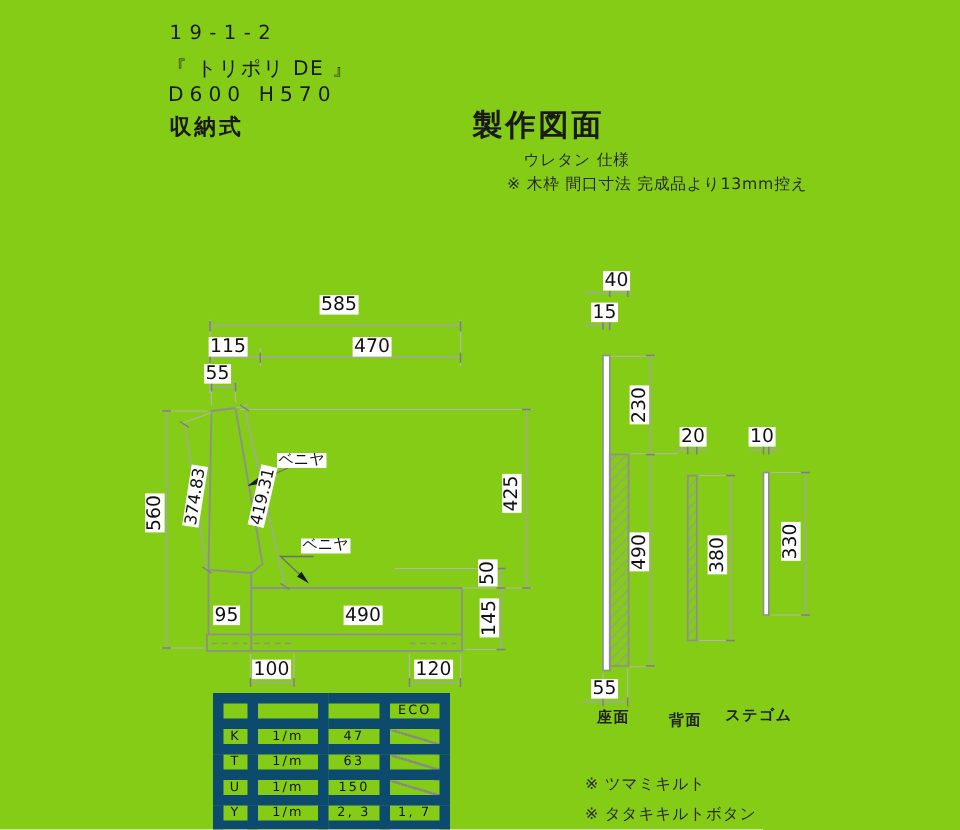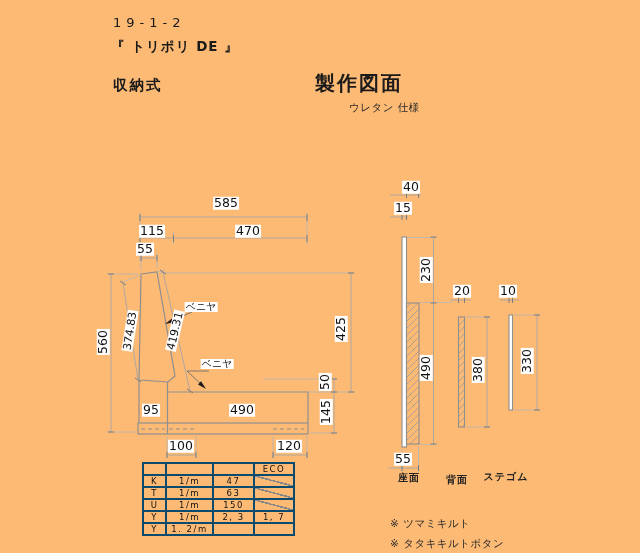--- a/index.html
+++ b/index.html
@@ -1,40 +1,40 @@
 <!DOCTYPE html>
 <html><head>
 <meta charset="utf-8">
 <style>
   html,body{margin:0;padding:0;background:#fff;}
   .canvas{
-    position:relative;width:640px;height:553px;background:#fdba74;overflow:hidden;
+    position:relative;width:640px;height:553px;background:#84cc16;overflow:hidden;
     font-family:"DejaVu Sans","Liberation Sans",sans-serif;color:#1a1a1a;
   }
   svg.linework{position:absolute;left:0;top:0;}
   .txt{position:absolute;white-space:nowrap;line-height:1.15;}
   .hdr-code{left:113px;top:16px;font-size:13px;letter-spacing:5px;font-weight:500;}
-  .hdr-title{left:111px;top:39px;font-size:13.5px;letter-spacing:1px;font-weight:700;}
+  .hdr-title{left:111px;top:39px;font-size:13.5px;letter-spacing:1px;font-weight:400;}
   .hdr-size{left:112px;top:56px;font-size:13.5px;letter-spacing:4px;font-weight:500;}
   .hdr-storage{left:113px;top:77px;font-size:14.5px;font-weight:700;letter-spacing:2px;}
   .hdr-drawing{left:315px;top:72px;font-size:20px;font-weight:700;letter-spacing:2px;}
   .note{font-size:10.5px;letter-spacing:0.5px;font-weight:500;color:#2a2a2a;}
   .dim{
     position:absolute;transform:translate(-50%,-50%);font-size:12.5px;color:#111;
     white-space:nowrap;background:#fff;padding:0 1px;line-height:1;font-weight:500;
   }
   .dim.v{transform:translate(-50%,-50%) rotate(-90deg);}
   .dim.r81{transform:translate(-50%,-50%) rotate(-81deg);font-size:11px;}
   .dim.r77{transform:translate(-50%,-50%) rotate(-77deg);font-size:11px;}
   .dim.small{font-size:10px;}
   .lbl{position:absolute;transform:translate(-50%,-50%);font-size:10px;font-weight:700;
        letter-spacing:1px;color:#222;white-space:nowrap;}
   .mat-table{position:absolute;left:142px;top:462px;border-collapse:collapse;table-layout:fixed;}
   .mat-table td{
-    border:2px solid #0c4a6e;height:10px;padding:0 1px;font-size:8.5px;letter-spacing:1.5px;
+    border:7px solid #0c4a6e;height:10px;padding:0 1px;font-size:8.5px;letter-spacing:1.5px;
     text-align:center;color:#111;line-height:1;overflow:hidden;font-weight:500;
   }
   .mat-table td.diag{
     background:linear-gradient(to top right,transparent 46%,#888 46%,#888 54%,transparent 54%);
   }
 </style>
 </head>
 <body>
 
 <div class="canvas">
@@ -109,24 +109,26 @@
     <g>
       <path d="M192,312 L170,321.5" stroke="#6e6e6e" stroke-width="0.9" fill="none"></path>
       <polygon points="165,324 172.3,318.3 174.1,322.3" fill="#1a1a1a"></polygon>
       <path d="M209,371 L187,371 L203,386" stroke="#6e6e6e" stroke-width="0.9" fill="none"></path>
       <polygon points="206,389 198,384.4 201,381.2" fill="#1a1a1a"></polygon>
     </g>
   </svg>
 
   <div class="txt hdr-code">19-1-2</div>
   <div class="txt hdr-title">『 トリポリ  DE 』</div>
+  <div class="txt hdr-size">D600  H570</div>
   <div class="txt hdr-storage">収納式</div>
   <div class="txt hdr-drawing">製作図面</div>
 
   <div class="txt note" style="left:349px;top:101px">ウレタン  仕様</div>
+  <div class="txt note" style="left:338px;top:117px">※  木枠  間口寸法  完成品より13mm控え</div>
 
   <div class="dim" style="left:226px;top:203px">585</div>
   <div class="dim" style="left:152px;top:231px">115</div>
   <div class="dim" style="left:248px;top:231px">470</div>
   <div class="dim" style="left:145px;top:249px">55</div>
   <div class="dim v" style="left:103px;top:342px">560</div>
   <div class="dim r81" style="left:130px;top:331px">374.83</div>
   <div class="dim r77" style="left:175px;top:331px">419.31</div>
   <div class="dim v" style="left:341px;top:329px">425</div>
   <div class="dim v" style="left:325px;top:382px">50</div>

